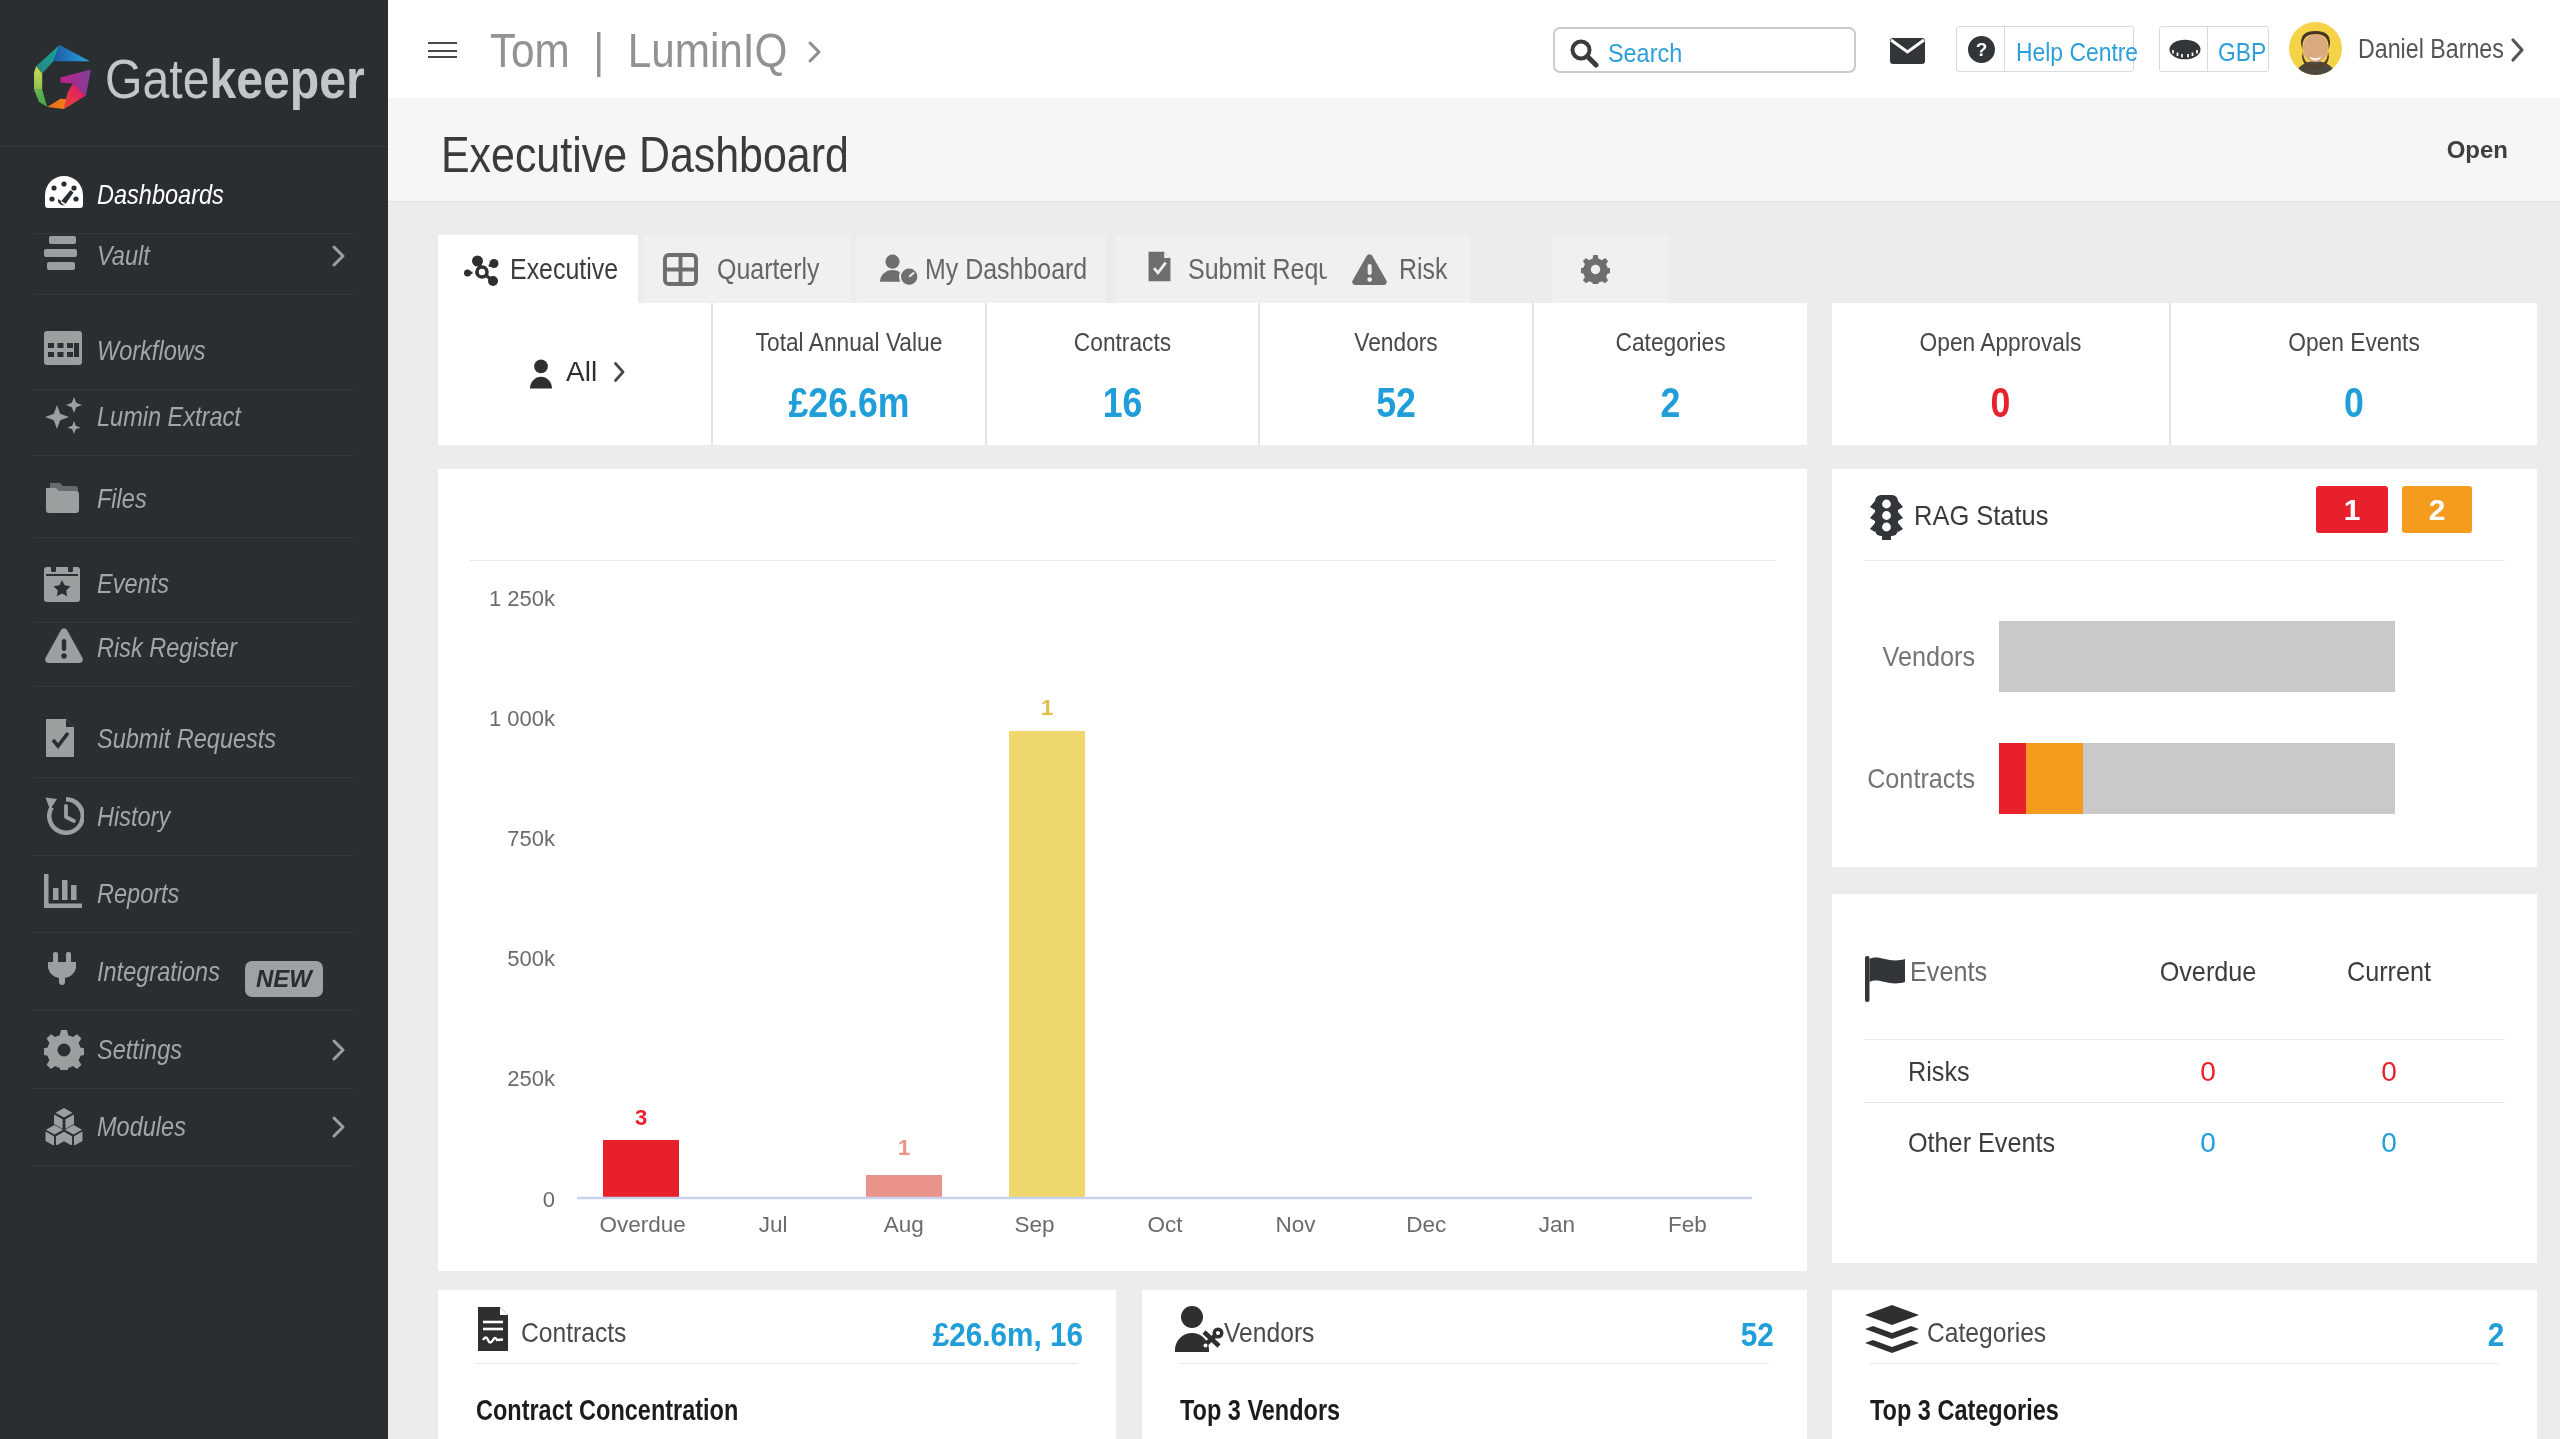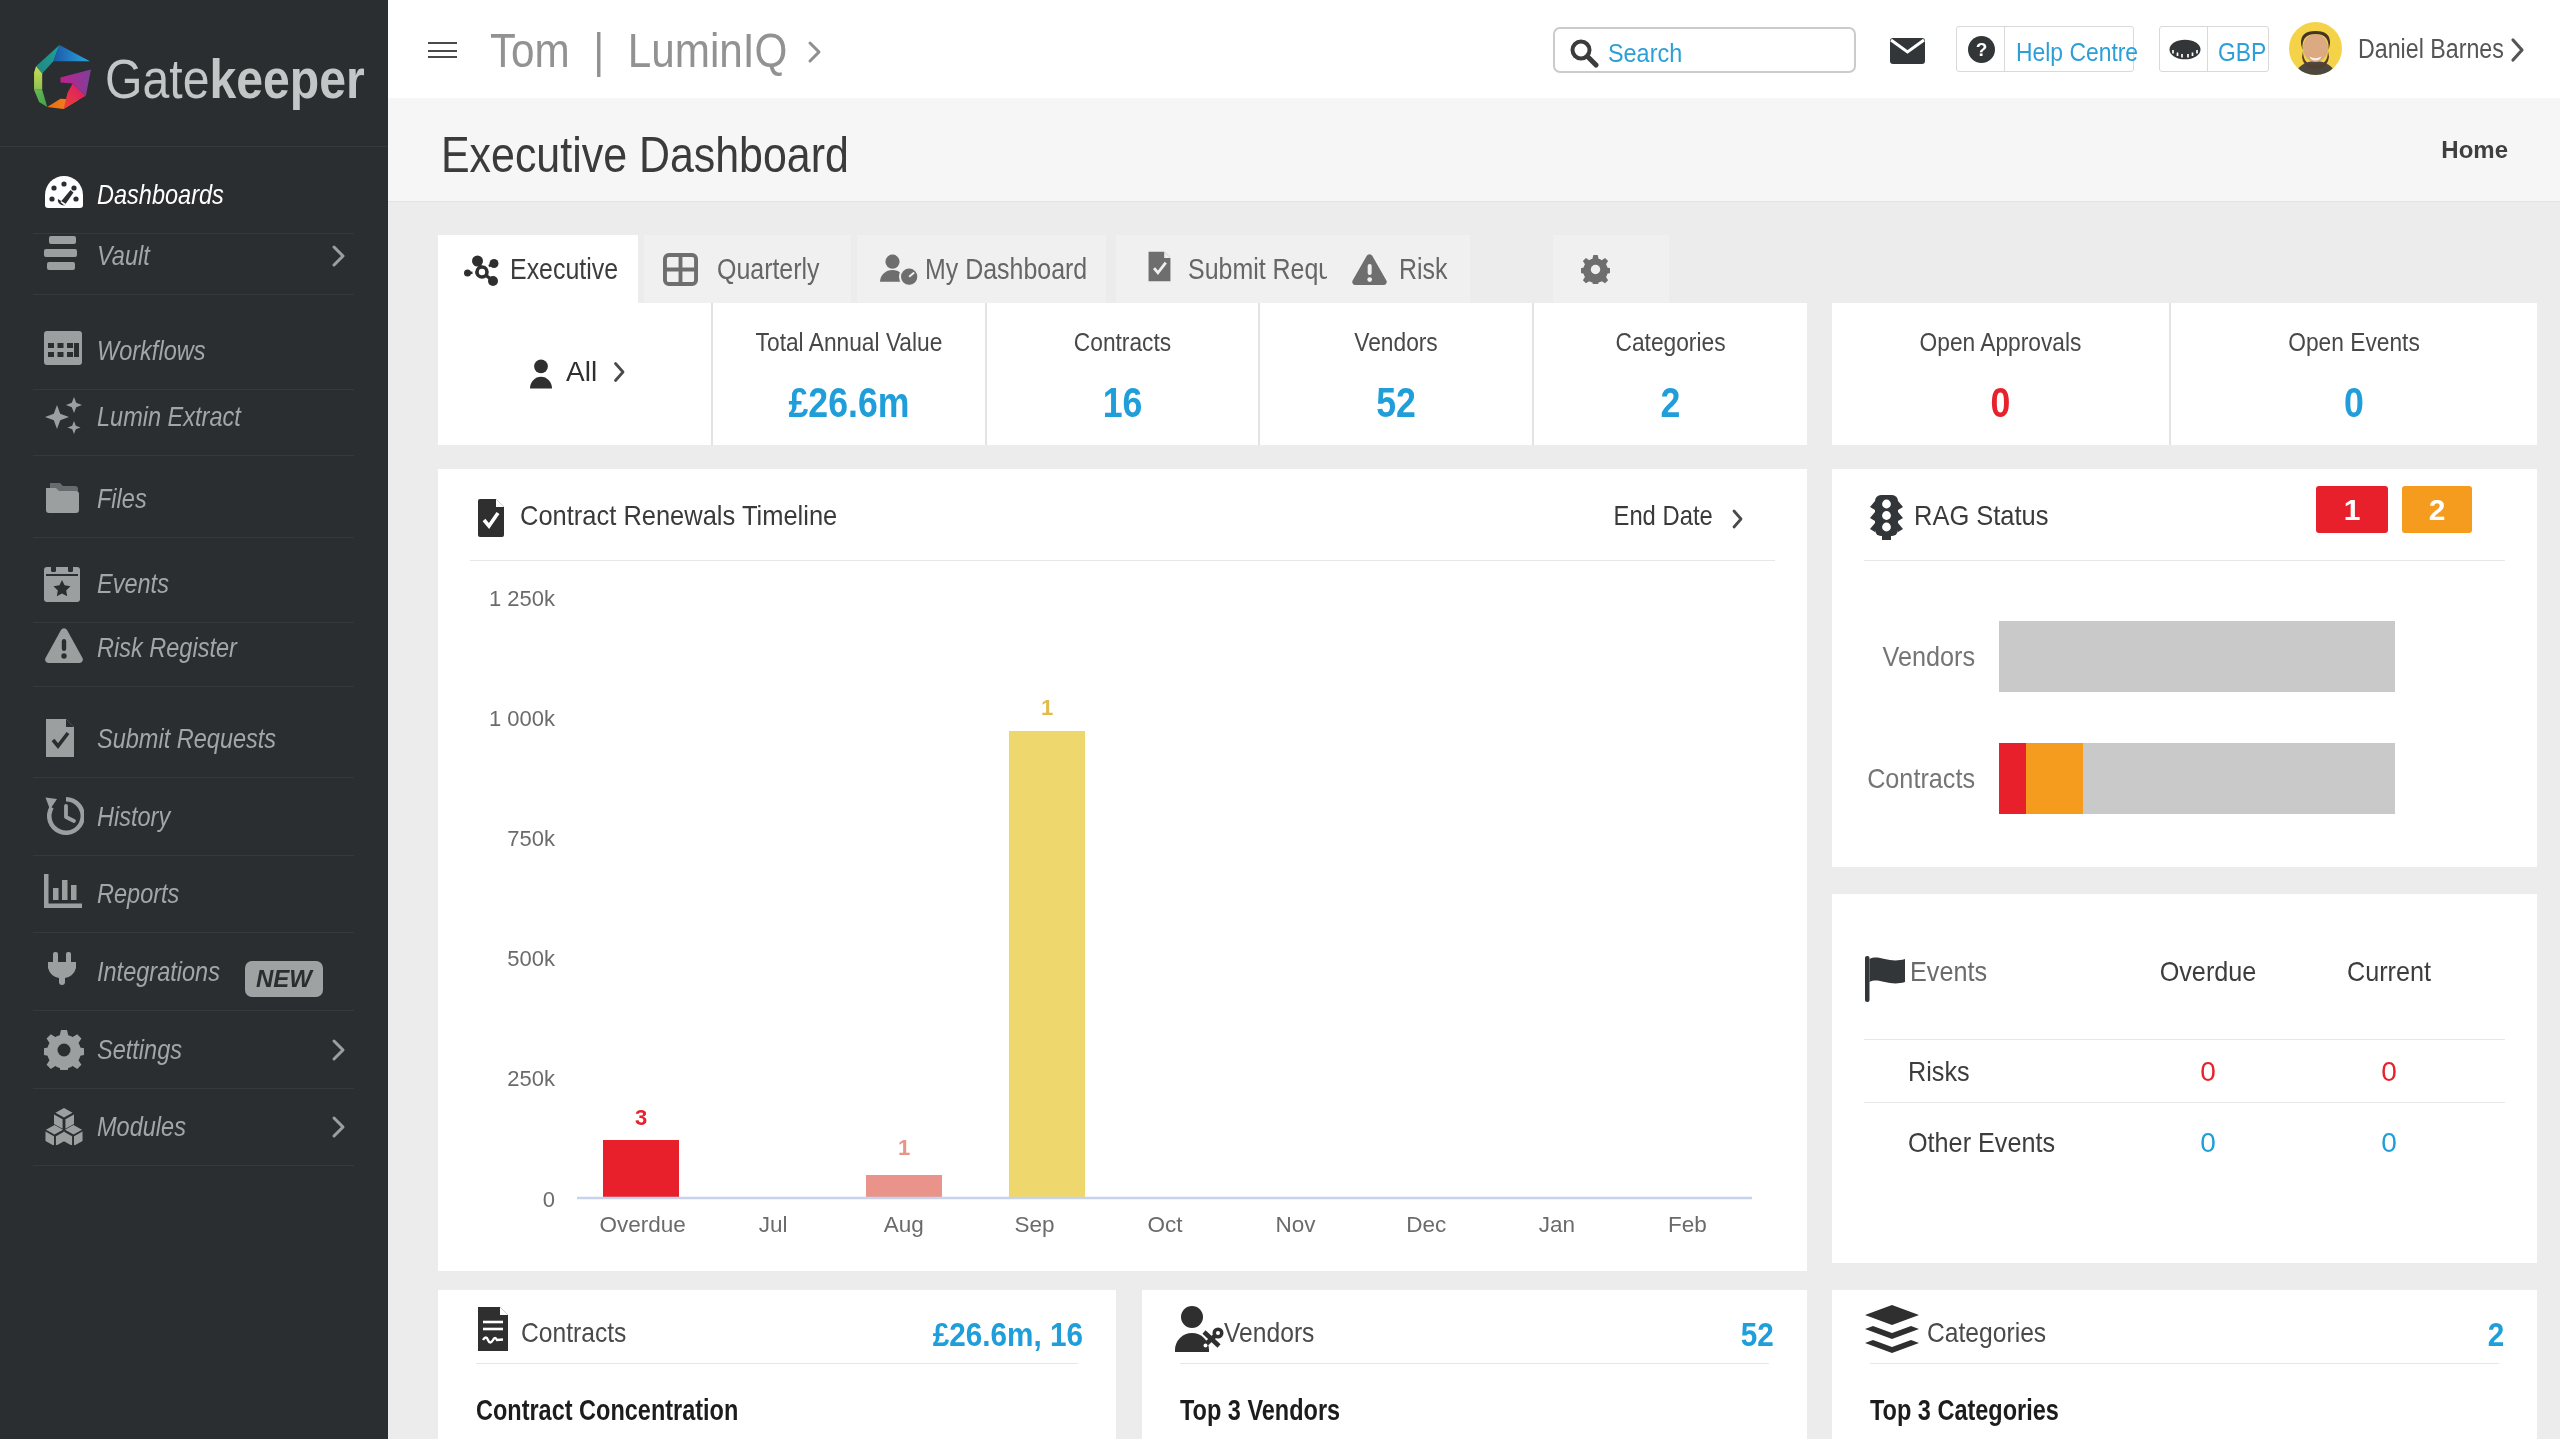--- a/index.html
+++ b/index.html
@@ -332,21 +332,21 @@
     </g>
   </svg>
   <div id="uname">Daniel Barnes</div>
   <svg class="abs" style="left:2122px;top:37px" width="16" height="26" viewBox="0 0 16 26">
       <polyline points="3,3 12,13 3,23" fill="none" stroke="#555" stroke-width="3.2" stroke-linecap="round" stroke-linejoin="round"></polyline>
     </svg>
 </div>
 
 <div id="pagehead">
   <div id="ptitle">Executive Dashboard</div>
-  <div id="home">Home</div>
+  <div id="home">Open</div>
 </div>
 
 <div class="tab" id="tab1">
   <svg class="ticon" style="left:26px;top:20px" width="35" height="31" viewBox="0 0 35 31">
     <g fill="#2f2f2f">
         <circle cx="13.5" cy="6" r="5.5"></circle>
         <circle cx="30" cy="8.5" r="4.5"></circle>
         <circle cx="3.5" cy="18" r="3.5"></circle>
         <circle cx="29" cy="26" r="5"></circle>
       </g>
@@ -427,32 +427,20 @@
 </div>
 <div class="card" id="opencard">
   <div class="statdiv" style="left:337px"></div>
   <div class="stlabel" style="left:0;width:337px">Open Approvals</div>
   <div class="stvalue red" style="left:0;width:337px">0</div>
   <div class="stlabel" style="left:339px;width:366px">Open Events</div>
   <div class="stvalue" style="left:339px;width:366px">0</div>
 </div>
 
 <div class="card" id="chartcard">
-  <div class="chead">
-    <svg class="hic" style="left:40px;top:30px" width="26" height="38" viewBox="0 0 26 38">
-      <path d="M0,2 a2,2 0 0 1 2,-2 h16 l8,8 v28 a2,2 0 0 1 -2,2 h-22 a2,2 0 0 1 -2,-2 z" fill="#2f2f2f"></path>
-      <path d="M18,0 l8,8 h-8 z" fill="#ffffff"></path>
-      <polyline points="6,21 11,27 20,14" fill="none" stroke="#ffffff" stroke-width="3.6"></polyline>
-    </svg>
-    <div class="htx">Contract Renewals Timeline</div>
-    <div class="htx" style="left:auto;right:94px;transform:scaleX(0.85);transform-origin:right top;">End Date</div>
-    <svg class="abs" style="right:63px;top:40px" width="12" height="20" viewBox="0 0 12 20">
-        <polyline points="2,2 9,10 2,18" fill="none" stroke="#4a4a4a" stroke-width="2.8" stroke-linecap="round" stroke-linejoin="round"></polyline>
-      </svg>
-  </div>
   <div class="hdiv" style="top:91px"></div>
   <svg class="abs" style="left:0;top:91px" width="1369" height="711" viewBox="0 0 1369 711">
     <g font-family="Liberation Sans" font-size="22" fill="#6b6b6b" text-anchor="end">
       <text x="117" y="45.5">1 250k</text>
       <text x="117" y="165.5">1 000k</text>
       <text x="117" y="285.5">750k</text>
       <text x="117" y="405.5">500k</text>
       <text x="117" y="525.5">250k</text>
       <text x="117" y="647">0</text>
     </g>

